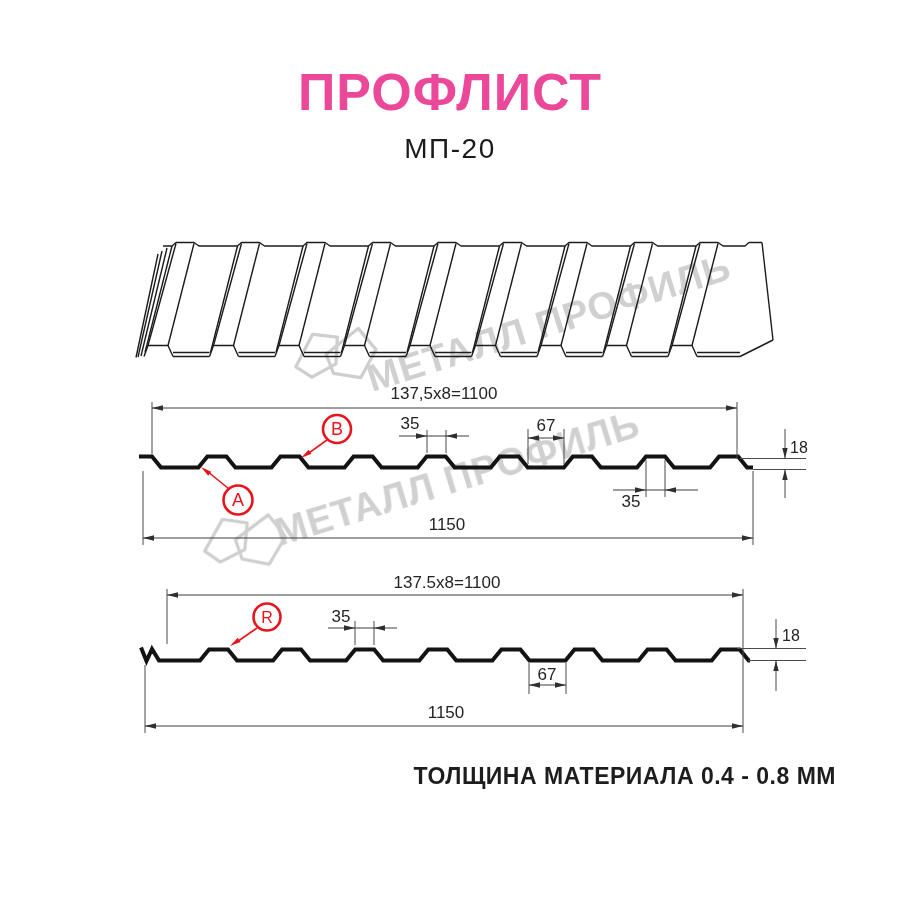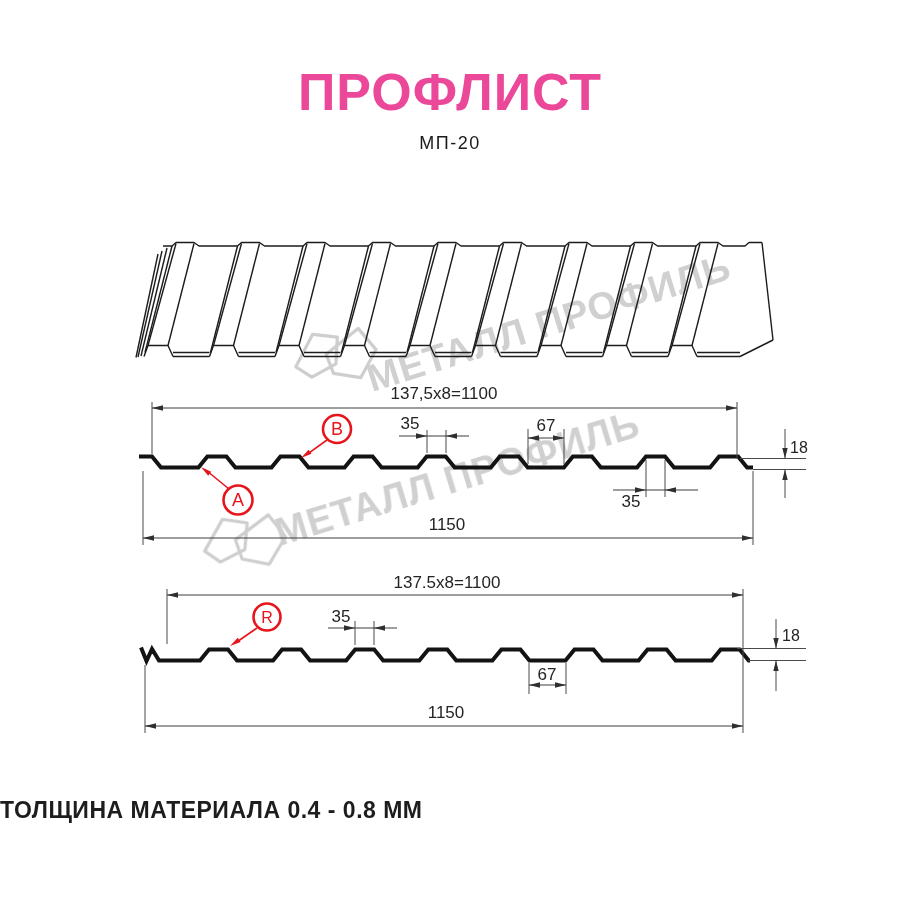--- a/index.html
+++ b/index.html
@@ -1,22 +1,22 @@
 <!DOCTYPE html>
 <html><head>
 <meta charset="utf-8">
 <style>
   html,body{margin:0;padding:0;}
   body{width:900px;height:900px;position:relative;background:#ffffff;overflow:hidden;
        font-family:"Liberation Sans",sans-serif;}
   .hdr-title{position:absolute;top:66px;left:0;width:900px;text-align:center;
        font-size:52px;font-weight:700;letter-spacing:1px;color:#ec4899;line-height:1.0;}
   .hdr-sub{position:absolute;top:133px;left:0;width:900px;text-align:center;
-       font-size:18px;font-weight:400;letter-spacing:1.5px;color:#1a1a1a;}
-  .footer-note{position:absolute;top:797px;left:0;width:836px;text-align:left;
+       font-size:28px;font-weight:400;letter-spacing:1.5px;color:#1a1a1a;}
+  .footer-note{position:absolute;top:763px;left:0;width:836px;text-align:right;
        font-size:23px;font-weight:700;letter-spacing:.5px;color:#1d1d1d;}
   svg{position:absolute;top:0;left:0;}
   .ext{stroke:#4a4a4a;stroke-width:1;fill:none;}
   .dim{stroke:#3d3d3d;stroke-width:1;fill:none;}
   .arr{fill:#2f2f2f;stroke:none;}
   .dt{font-family:"Liberation Sans",sans-serif;font-size:17px;fill:#242424;}
   .dt-s{font-family:"Liberation Sans",sans-serif;font-size:16px;fill:#242424;}
   .profile{stroke:#131313;stroke-width:4;fill:none;stroke-linejoin:miter;}
   .sheet{stroke:#1c1c1c;stroke-width:1.4;fill:none;stroke-linejoin:round;}
   .red-l{stroke:#e8141b;stroke-width:1.6;fill:none;}

